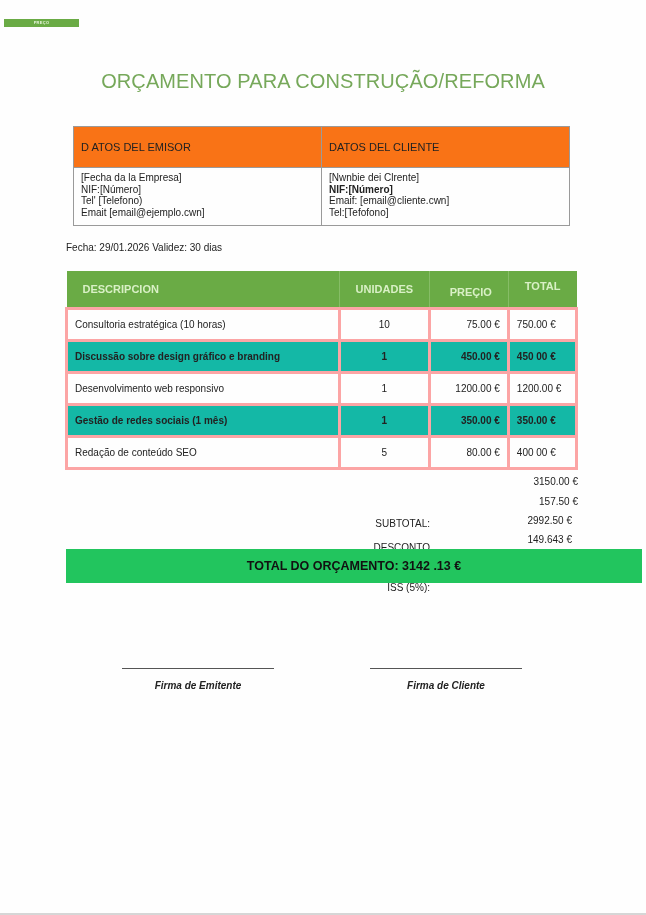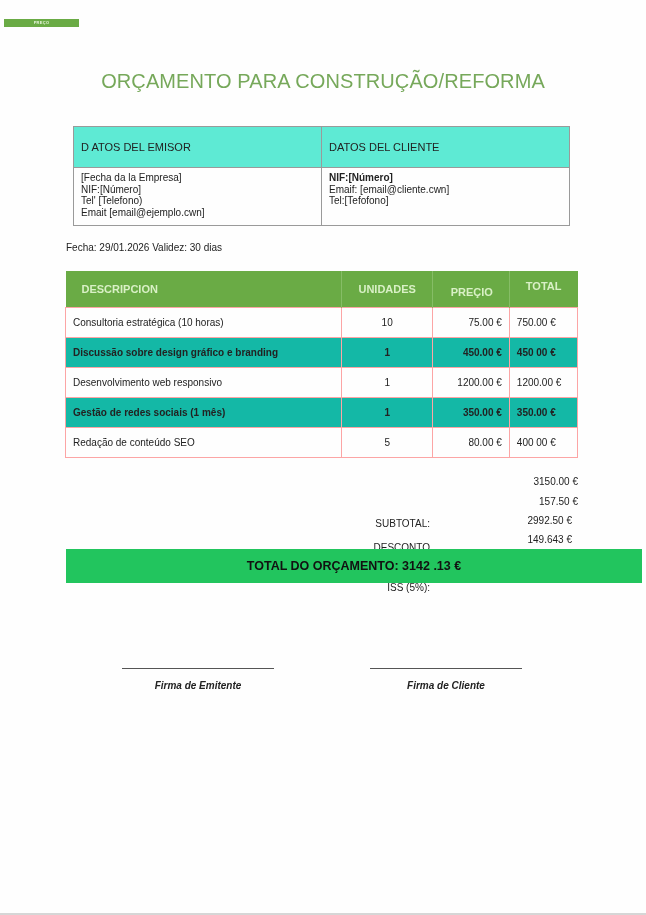--- a/index.html
+++ b/index.html
@@ -17,42 +17,42 @@
       position: absolute; left: 0; top: 70px; width: 646px; text-align: center;
       font-size: 20px; color: #76a85a; letter-spacing: 0.1px;
     }
     .info-box {
       position: absolute; left: 73px; top: 126px; width: 497px; height: 100px;
       border: 1px solid #9a9a9a; box-sizing: border-box; display: flex;
     }
     .info-col { flex: 1; display: flex; flex-direction: column; }
     .info-col + .info-col { border-left: 1px solid #9a9a9a; }
     .info-head {
-      height: 40px; background: #5eead4; border-bottom: 1px solid #9a9a9a;
+      height: 40px; background: #f97316; border-bottom: 1px solid #9a9a9a;
       font-size: 11px; line-height: 40px; padding-left: 7px; color: #222;
     }
     .info-body { padding: 4px 7px; font-size: 10px; line-height: 11.5px; color: #222; }
     .info-body .bold { font-weight: bold; }
     .date-line {
       position: absolute; left: 66px; top: 242px; font-size: 10px; color: #222;
     }
     table.items {
       position: absolute; left: 65px; top: 271px; width: 513px;
       border-collapse: collapse; font-size: 10px;
     }
     table.items th {
       background: #6aab45; color: #d9f0c6; font-weight: bold; font-size: 11px;
       height: 30px; border-left: 1px solid #86bd66; padding: 0 16px;
     }
     table.items th:first-child { border-left: none; text-align: left; }
     table.items th.c-unid { text-align: center; }
     table.items th.c-preco { text-align: right; padding-top: 6px; }
     table.items th.c-total { text-align: right; padding-bottom: 6px; }
     table.items td {
-      border: 1px solid #fca5a5; height: 29px; padding: 0 7px; color: #222;
+      border: 3px solid #fca5a5; height: 29px; padding: 0 7px; color: #222;
     }
     table.items tr.alt td { background: #14b8a6; font-weight: bold; }
     table.items td.c-desc { width: 266px; }
     table.items td.c-unid { width: 63px; text-align: center; }
     table.items td.c-preco { width: 62px; text-align: right; }
     table.items td.c-total { text-align: left; }
     .summary { position: absolute; left: 300px; top: 470px; width: 280px; font-size: 10px; }
     .sum-row { position: relative; height: 20px; }
     .sum-label { position: absolute; right: 150px; text-align: left; color: #222; margin-top: 48px; }
     .sum-val { position: absolute; right: 2px; text-align: right; color: #222; }
@@ -81,20 +81,21 @@
     <div class="info-body">
       <div>[Fecha da la Empresa]</div>
       <div>NIF:[Número]</div>
       <div>Tel' [Telefono)</div>
       <div>Emait [email@ejemplo.cwn]</div>
     </div>
   </div>
   <div class="info-col">
     <div class="info-head">DATOS DEL CLIENTE</div>
     <div class="info-body">
+      <div>[Nwnbie dei Clrente]</div>
       <div class="bold">NIF:[Número]</div>
       <div>Emaif: [email@cliente.cwn]</div>
       <div>Tel:[Tefofono]</div>
     </div>
   </div>
 </div>
 
 <div class="date-line">Fecha: 29/01.2026 Validez: 30 dias</div>
 
 <table class="items">

